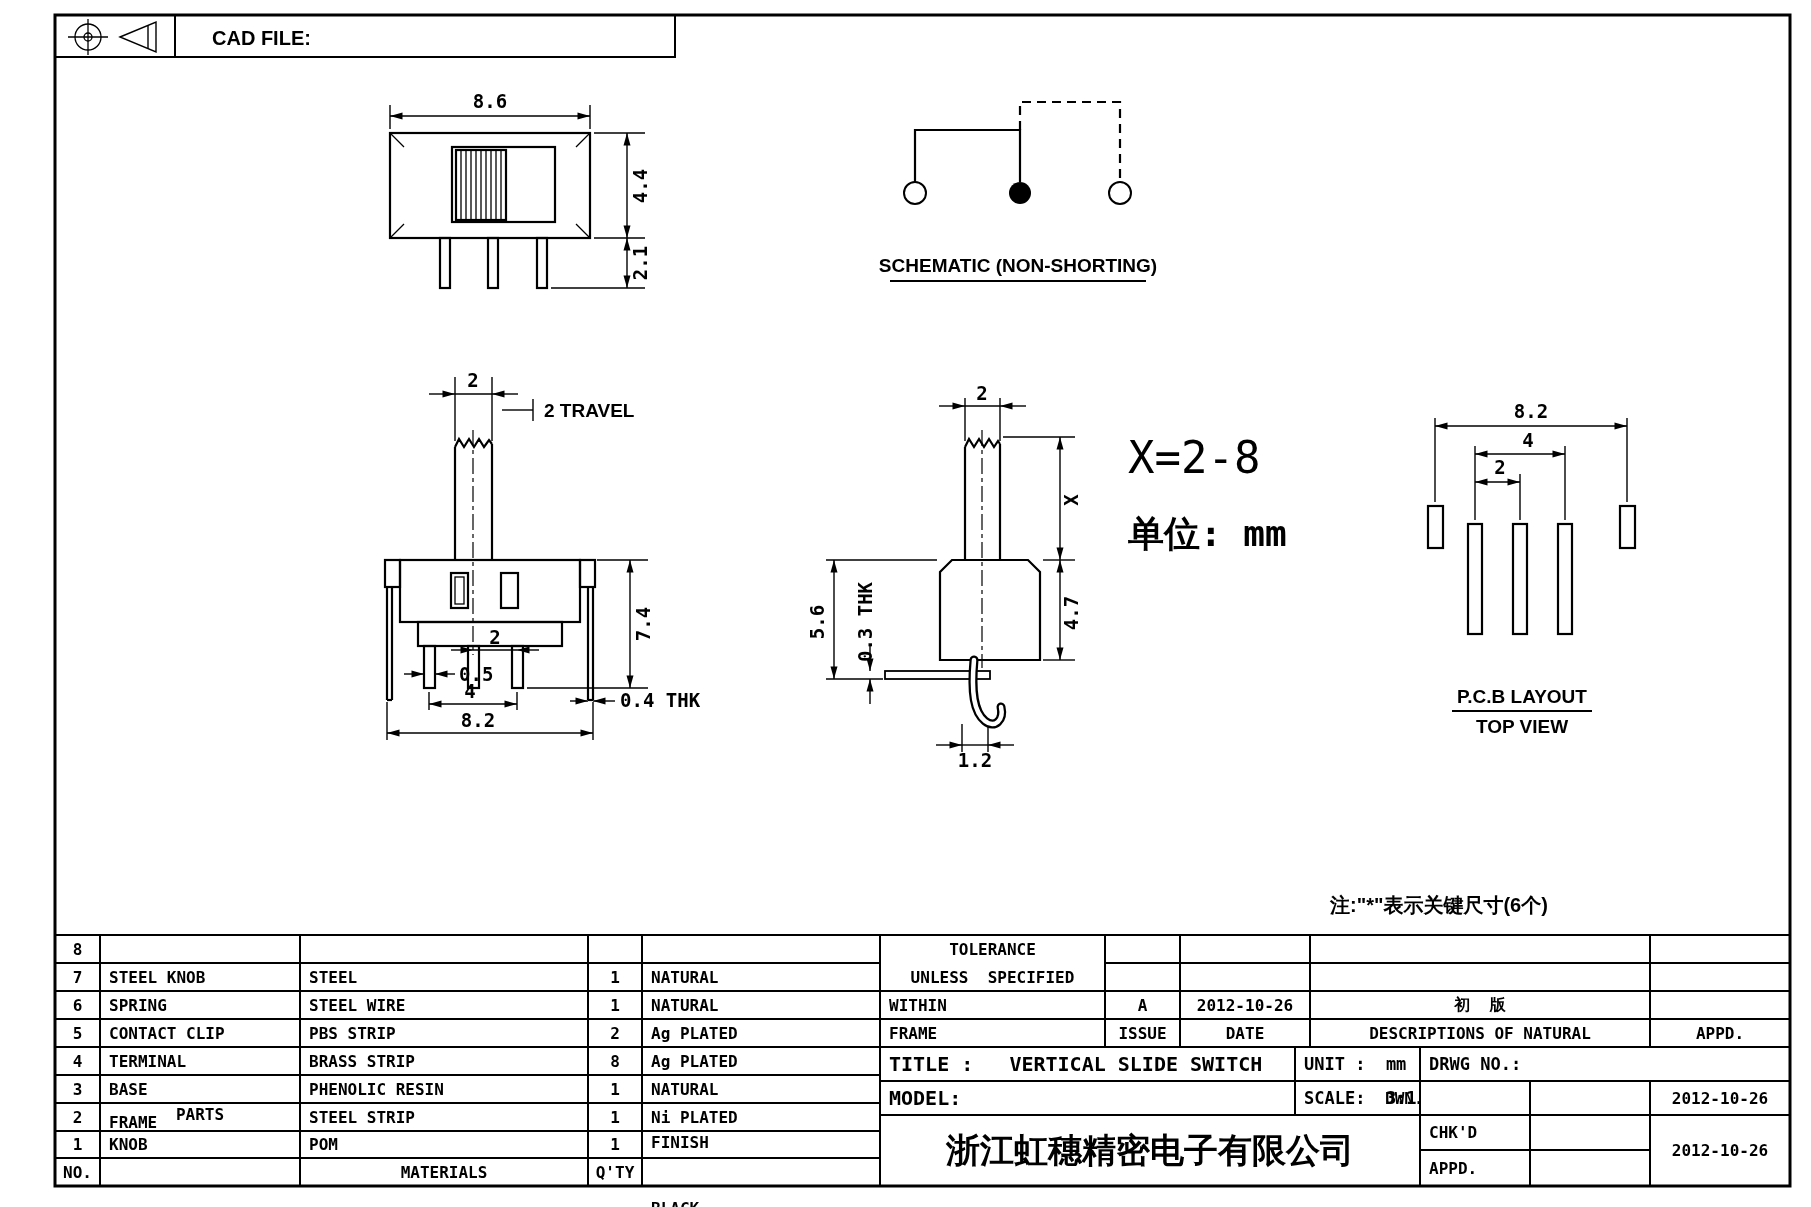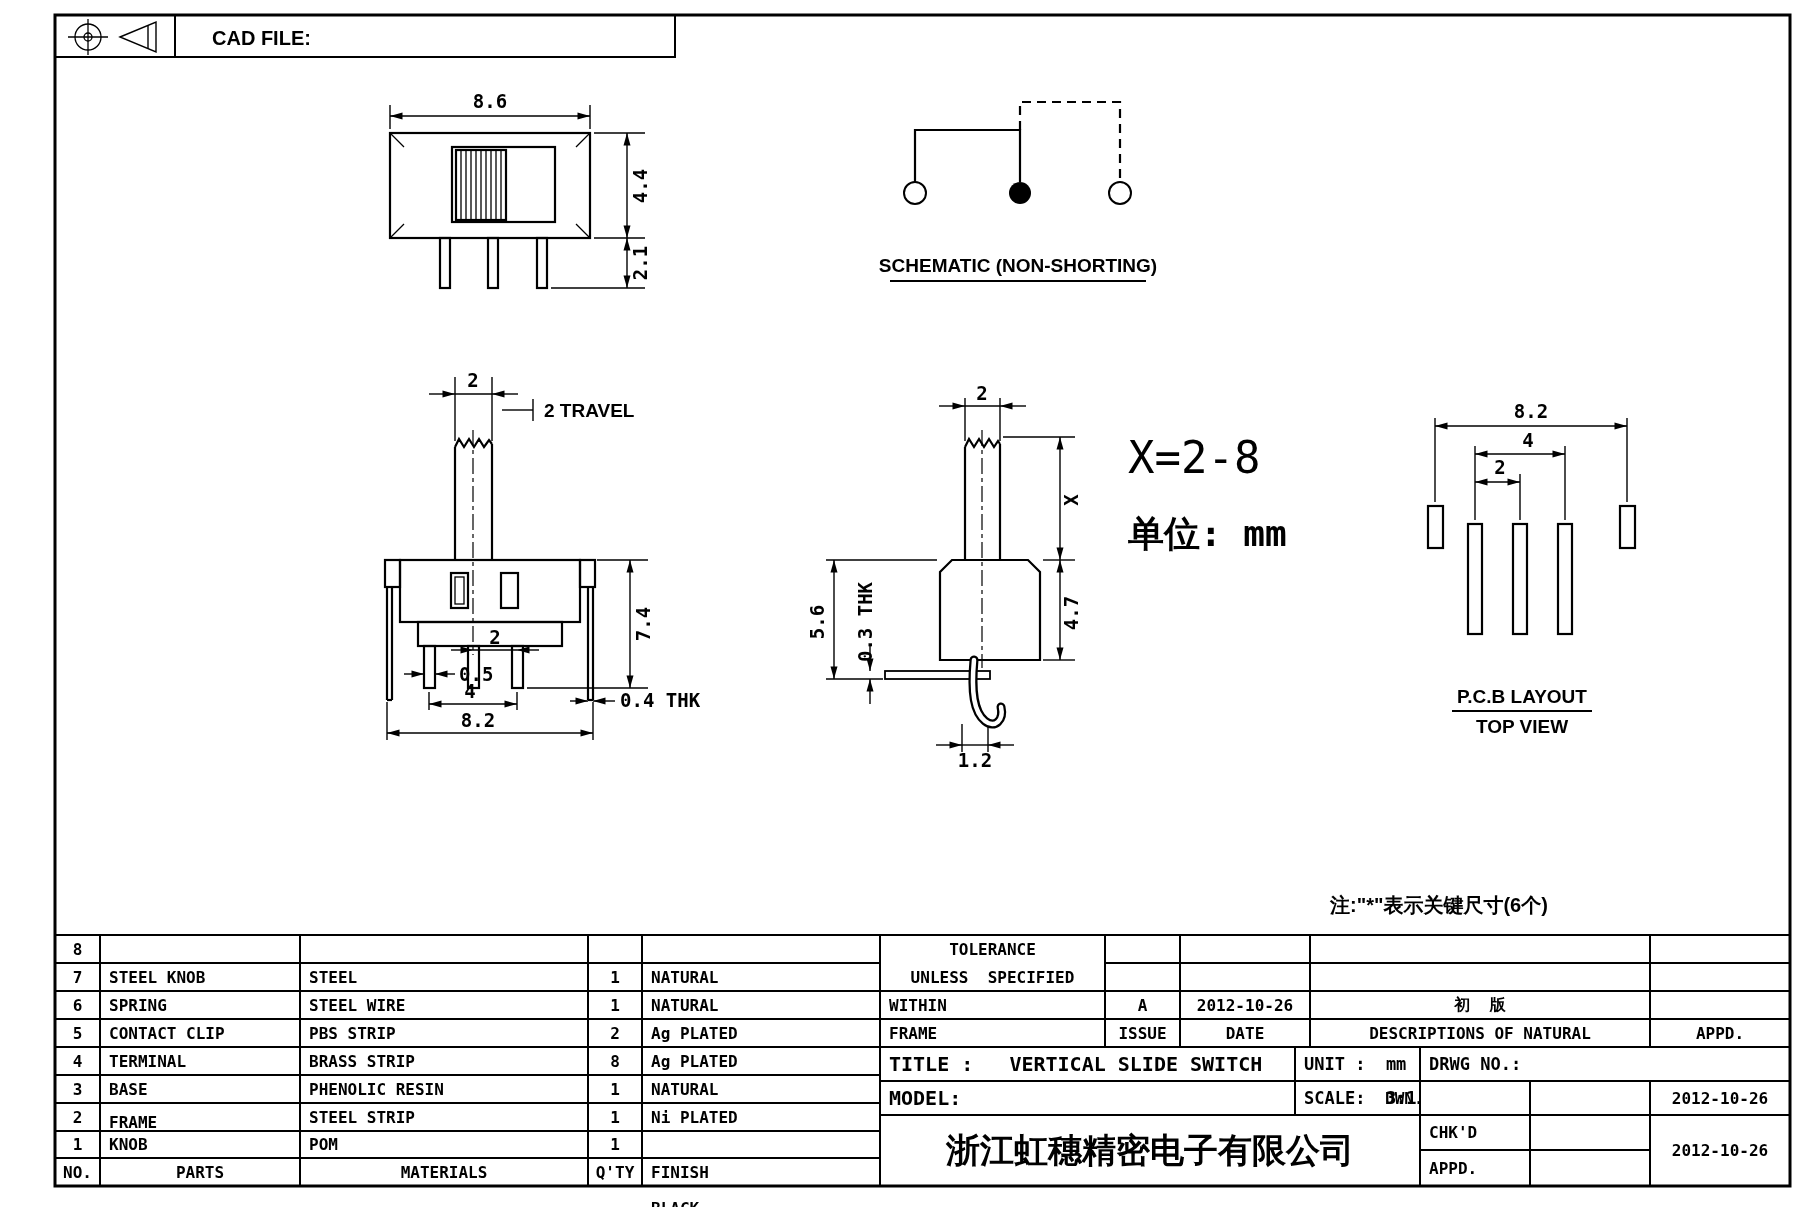--- a/index.html
+++ b/index.html
@@ -310,24 +310,24 @@
 <div class="cell cc" style="left:588px;top:1103px;width:54px;height:28px">1</div>
 <div class="cell cl" style="left:642px;top:1103px;width:238px;height:28px">Ni PLATED</div>
 
 <div class="cell cc" style="left:55px;top:1131px;width:45px;height:27px">1</div>
 <div class="cell cl" style="left:100px;top:1131px;width:200px;height:27px">KNOB</div>
 <div class="cell cl" style="left:300px;top:1131px;width:288px;height:27px">POM</div>
 <div class="cell cc" style="left:588px;top:1131px;width:54px;height:27px">1</div>
 <div class="cell cl" style="left:642px;top:1195px;width:238px;height:27px">BLACK</div>
 
 <div class="cell cc" style="left:55px;top:1158px;width:45px;height:28px">NO.</div>
-<div class="cell cc" style="left:100px;top:1158px;width:200px;height:28px">PARTS</div>
+<div class="cell cc" style="left:100px;top:1100px;width:200px;height:28px">PARTS</div>
 <div class="cell cc" style="left:300px;top:1158px;width:288px;height:28px">MATERIALS</div>
 <div class="cell cc" style="left:588px;top:1158px;width:54px;height:28px">Q'TY</div>
-<div class="cell cl" style="left:642px;top:1158px;width:238px;height:28px">FINISH</div>
+<div class="cell cl" style="left:642px;top:1128px;width:238px;height:28px">FINISH</div>
 
 <div class="cell cc" style="left:880px;top:935px;width:225px;height:28px">TOLERANCE</div>
 <div class="cell cc" style="left:880px;top:963px;width:225px;height:28px">UNLESS  SPECIFIED</div>
 <div class="cell cl" style="left:880px;top:991px;width:225px;height:28px">WITHIN</div>
 <div class="cell cl" style="left:880px;top:1019px;width:225px;height:28px">FRAME</div>
 
 <div class="cell cc" style="left:1105px;top:991px;width:75px;height:28px">A</div>
 <div class="cell cc" style="left:1180px;top:991px;width:130px;height:28px">2012-10-26</div>
 <div class="cell cc" style="left:1310px;top:991px;width:340px;height:28px">初  版</div>
 <div class="cell cc" style="left:1105px;top:1019px;width:75px;height:28px">ISSUE</div>

